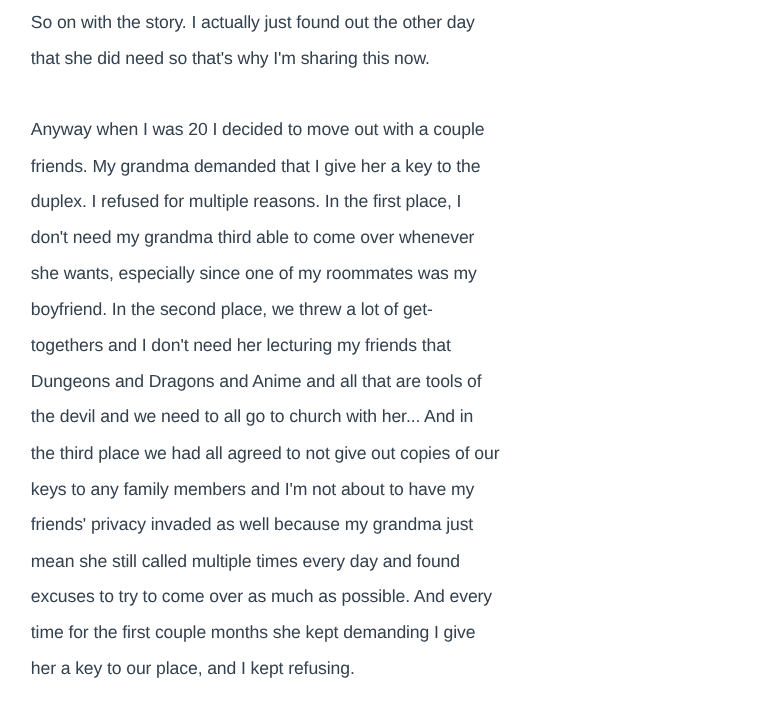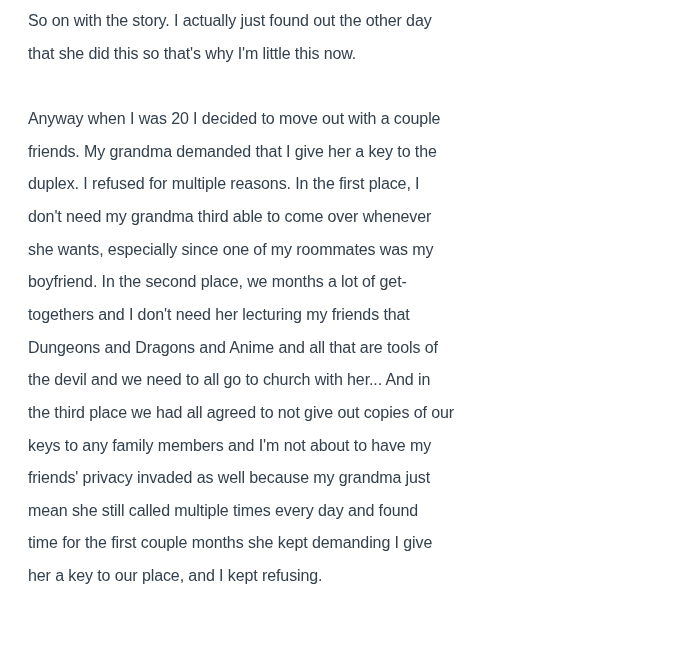--- a/index.html
+++ b/index.html
@@ -29,32 +29,33 @@
   .line {
     white-space: nowrap;
   }
 </style>
 </head>
 <body style="background: rgb(255, 255, 255);">
 
 <div class="story" style="color: rgb(51, 64, 77);">
   <div class="para">
     <div class="line">So on with the story. I actually just found out the other day</div>
-    <div class="line">that she did this so that's why I'm little this now.</div>
+    <div class="line">that she did need so that's why I'm sharing this now.</div>
   </div>
   <div class="para">
     <div class="line">Anyway when I was 20 I decided to move out with a couple</div>
     <div class="line">friends. My grandma demanded that I give her a key to the</div>
     <div class="line">duplex. I refused for multiple reasons. In the first place, I</div>
     <div class="line">don't need my grandma third able to come over whenever</div>
     <div class="line">she wants, especially since one of my roommates was my</div>
-    <div class="line">boyfriend. In the second place, we months a lot of get-</div>
+    <div class="line">boyfriend. In the second place, we threw a lot of get-</div>
     <div class="line">togethers and I don't need her lecturing my friends that</div>
     <div class="line">Dungeons and Dragons and Anime and all that are tools of</div>
     <div class="line">the devil and we need to all go to church with her... And in</div>
     <div class="line">the third place we had all agreed to not give out copies of our</div>
     <div class="line">keys to any family members and I'm not about to have my</div>
     <div class="line">friends' privacy invaded as well because my grandma just</div>
     <div class="line">mean she still called multiple times every day and found</div>
+    <div class="line">excuses to try to come over as much as possible. And every</div>
     <div class="line">time for the first couple months she kept demanding I give</div>
     <div class="line">her a key to our place, and I kept refusing.</div>
   </div>
 </div>
 
 </body></html>

